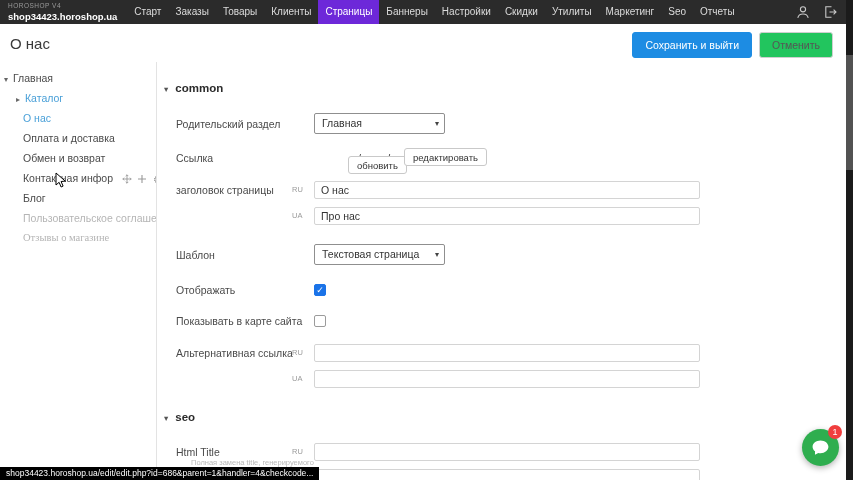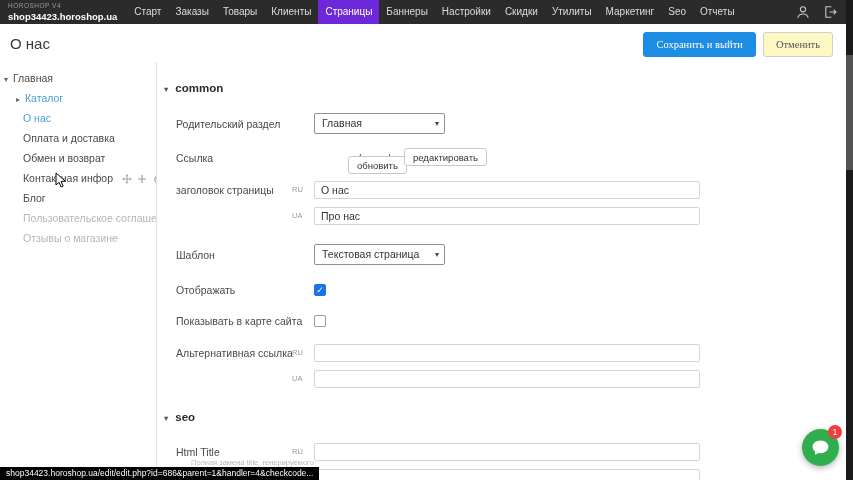--- a/index.html
+++ b/index.html
@@ -15,24 +15,24 @@
   .brand-small { font-size:6.5px; color:#9a9a9a; letter-spacing:.5px; display:block; }
   .brand-main { font-size:9.5px; font-weight:bold; color:#fff; display:block; margin-top:2px; white-space:nowrap; }
   .menu { display:flex; align-items:stretch; }
   .mitem { font-size:10px; color:#dcdcdc; line-height:24px; padding:0 7px; cursor:pointer; white-space:nowrap; }
   .mitem.active { background:#6d28d9; color:#fff; }
   .top-icons { margin-left:auto; display:flex; align-items:center; gap:13px; padding-right:16px; }
   .top-icon { width:14px; height:14px; cursor:pointer; }
   
   .header { position:absolute; left:0; top:24px; width:846px; height:38px; background:#fff; z-index:5; }
   .page-title { position:absolute; left:10px; top:11px; font-size:15px; color:#3a3a3a; }
-  .header-btns { position:absolute; right:13px; top:8px; display:flex; gap:7px;font-family:Liberation Serif, serif; }
+  .header-btns { position:absolute; right:13px; top:8px; display:flex; gap:7px; }
   .btn { font-family:inherit; font-size:10.5px; border-radius:3px; padding:6px 12px; cursor:pointer; border:1px solid transparent; }
   .btn-blue { background:#1d8ce3; border-color:#1d8ce3; color:#fff; }
-  .btn-white { background:#fef9c3; border-color:#cfcfcf; color:#555; }
+  .btn-white { background:#22c55e; border-color:#cfcfcf; color:#555; }
   
   .sidebar { position:absolute; left:0; top:62px; width:157px; height:418px; border-right:1px solid #e3e3e3; background:#fff; }
   .side-item { position:absolute; left:0; width:156px; height:20px; line-height:20px; font-size:10.5px; color:#4a4a4a; white-space:nowrap; cursor:pointer; overflow:hidden; }
   .side-item .caret { display:inline-block; width:9px; font-size:8px; color:#666; }
   .side-item.blue { color:#4aa0d8; }
   .side-item.muted { color:#b5b5b5; }
   .row-icons { display:inline-flex; gap:4px; margin-left:6px; vertical-align:middle; }
   .row-icons .ric { width:11px; height:11px; display:inline-flex; align-items:center; justify-content:center; cursor:pointer; color:#999; font-size:10px; line-height:11px; }
   
   .content { position:absolute; left:158px; top:62px; width:688px; height:418px; background:#fff; overflow:hidden; }
@@ -140,21 +140,21 @@
         <span class="ric">⚙</span>
 
       </span>
     </div>
     <div class="side-item" style="top:126px; padding-left:23px;">
       <span>Блог</span>
     </div>
     <div class="side-item muted" style="top:146px; padding-left:23px;">
       <span>Пользовательское соглашение</span>
     </div>
-    <div class="side-item muted" style="top:166px; padding-left:23px;">
+    <div class="side-item muted" style="top:166px; padding-left:23px;font-family:Liberation Serif, serif;">
       <span>Отзывы о магазине</span>
     </div>
   </div>
 
   <div class="content">
 
     <div class="sect" style="left:6px; top:20px;">
       <span class="scaret">▾</span><span>common</span>
     </div>
 

